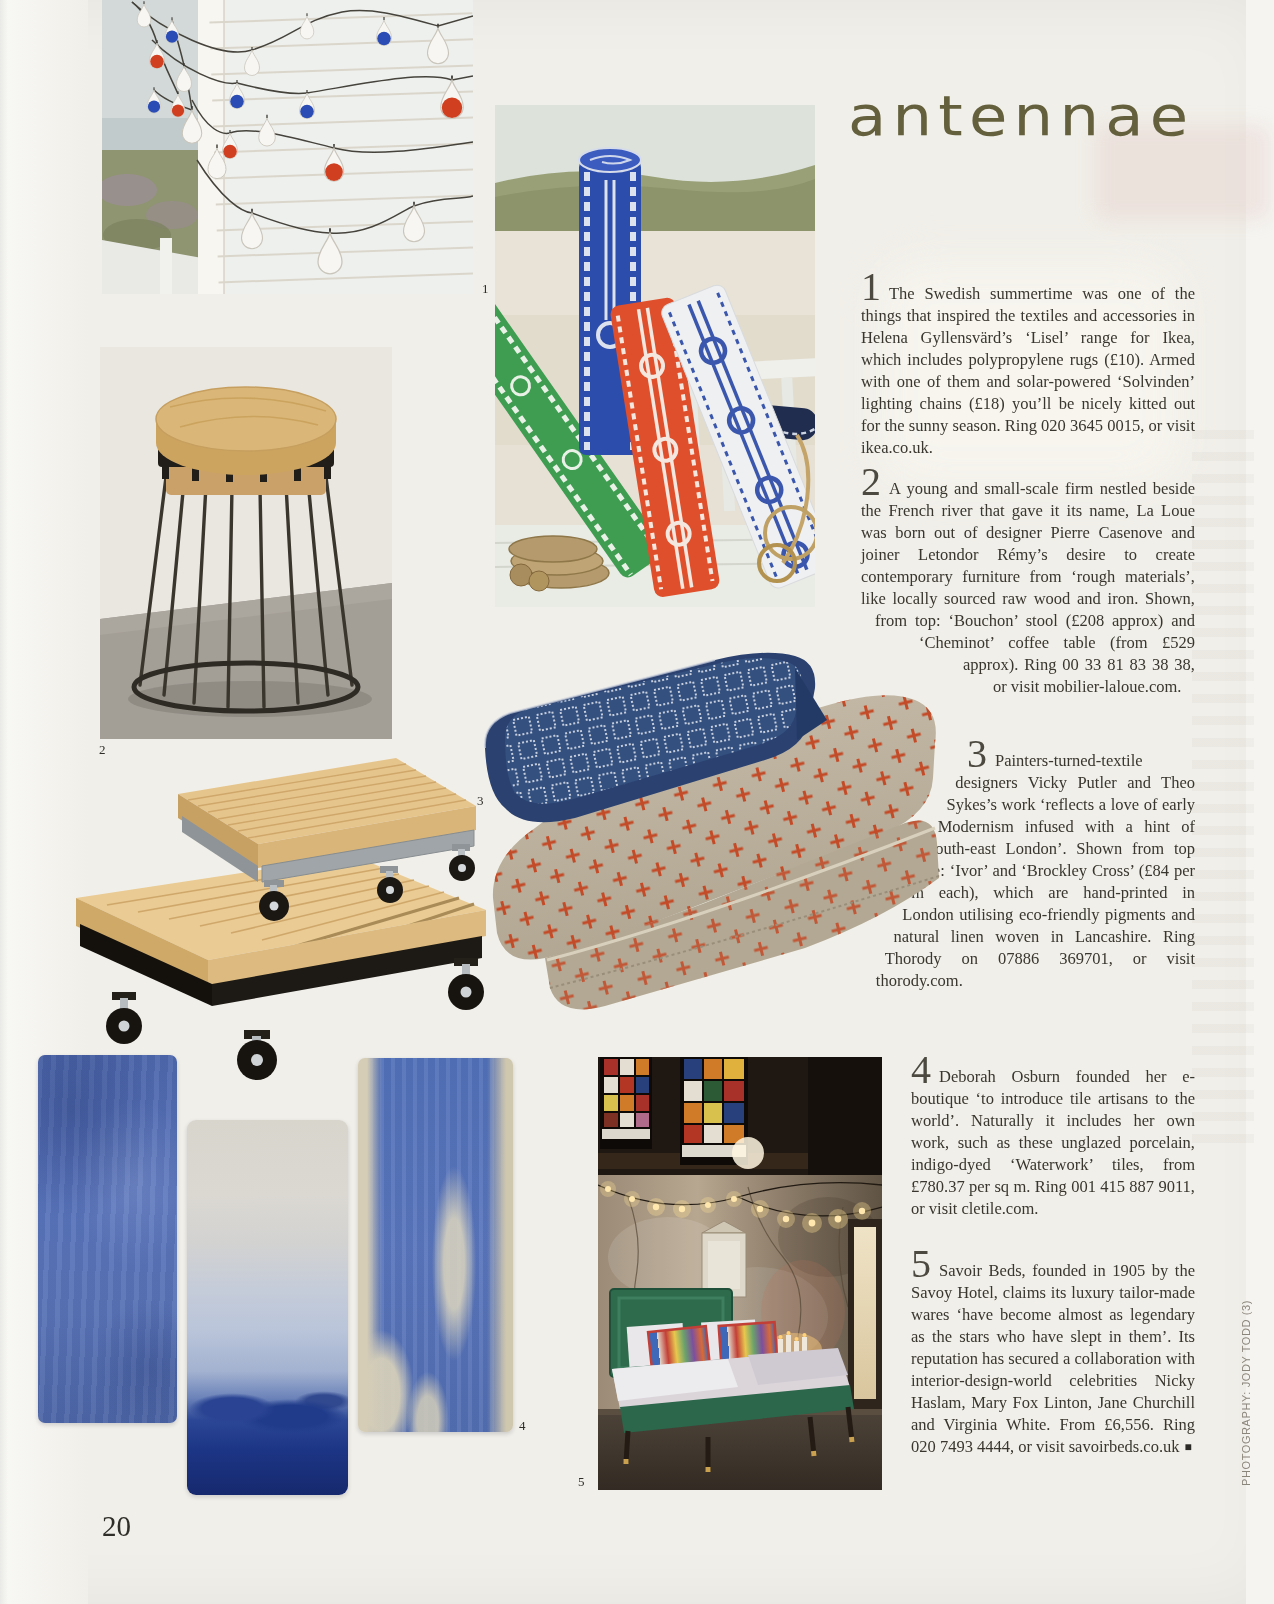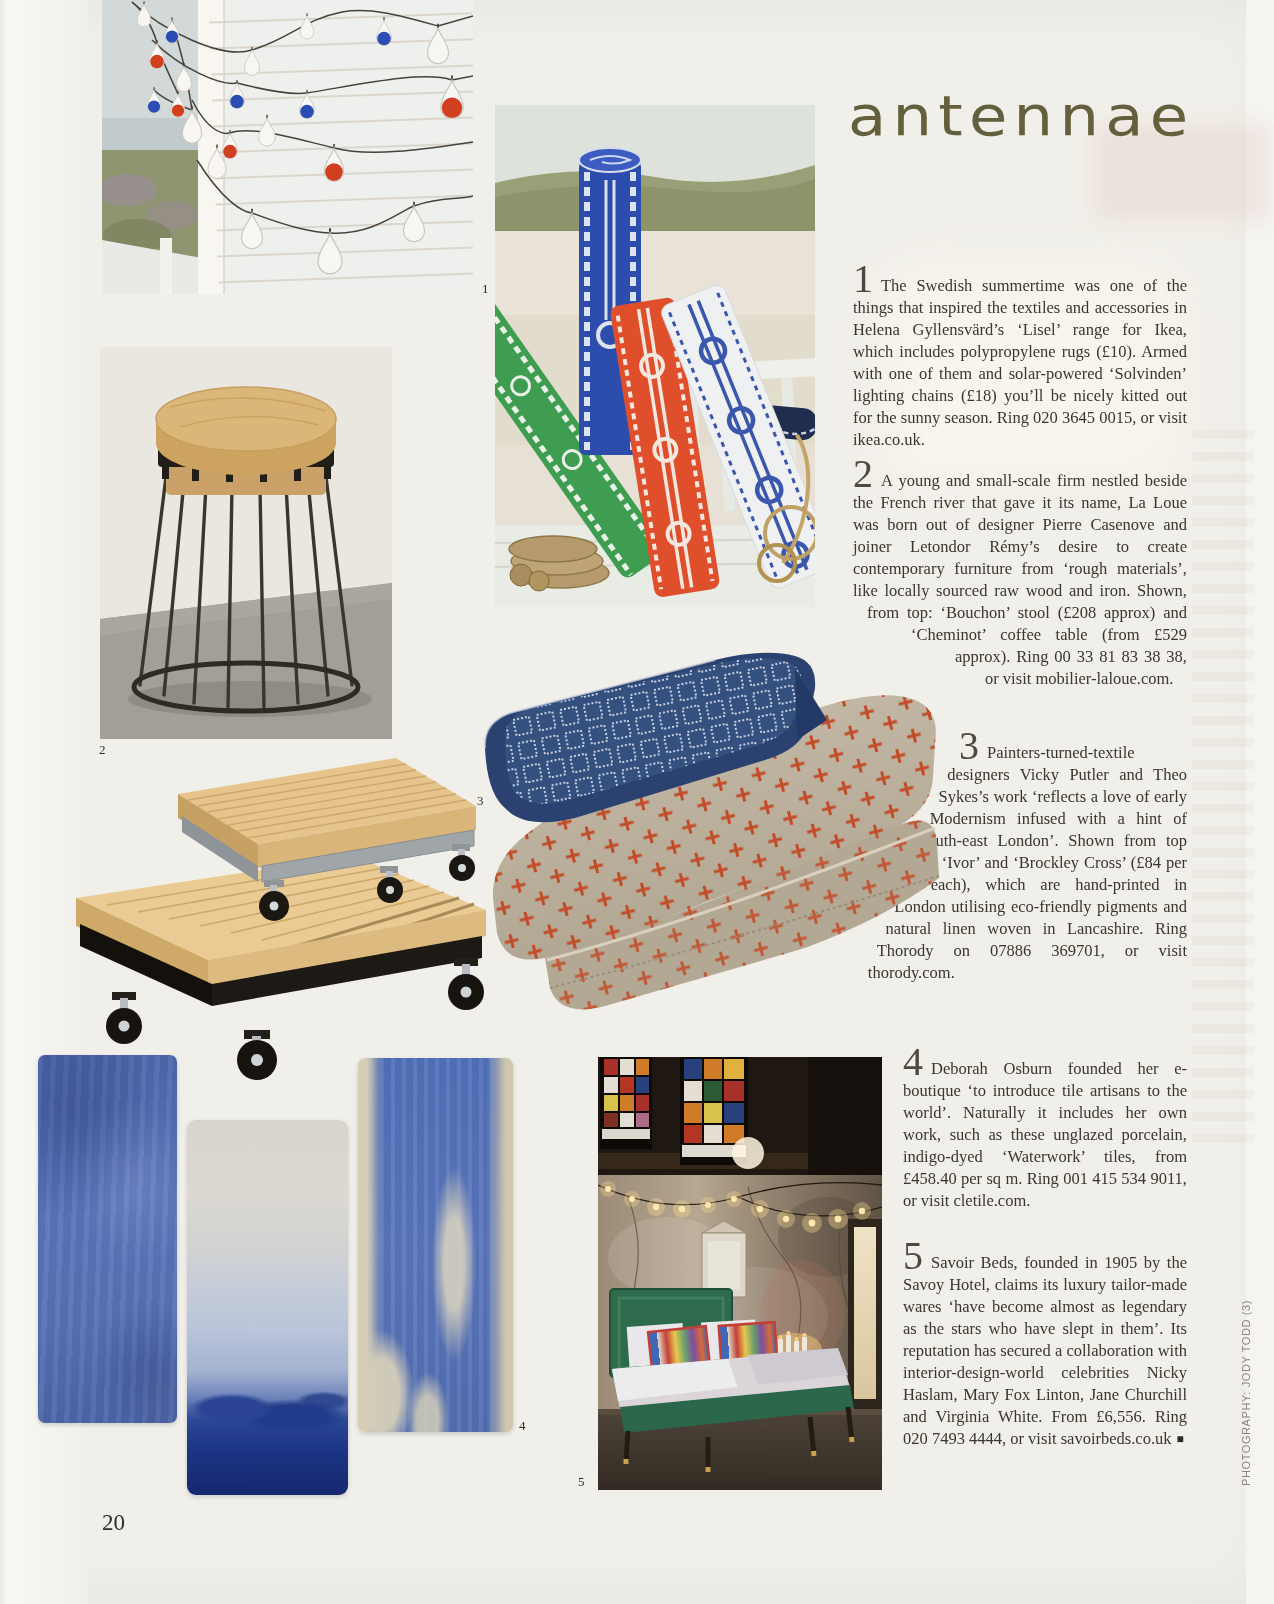--- a/index.html
+++ b/index.html
@@ -28,36 +28,36 @@
       linear-gradient(270deg, #cfc7ae 0 7px, rgba(207,199,174,0) 26px),
       radial-gradient(34px 150px at 62% 55%, rgba(221,214,190,0.85) 30%, transparent 65%),
       radial-gradient(46px 90px at 15% 90%, rgba(219,211,186,0.9) 40%, transparent 72%),
       radial-gradient(30px 70px at 45% 97%, rgba(219,211,186,0.8) 35%, transparent 70%),
       repeating-linear-gradient(90deg, rgba(255,255,255,0.06) 0 4px, rgba(15,30,80,0.06) 4px 11px),
       linear-gradient(180deg,#5372b9 0%,#5b77bd 50%,#5470b2 100%);}
   .fig-label{position:absolute;font-size:13px;color:#2e2d28;font-family:"Liberation Serif",serif;}
   h1.title{position:absolute;left:848px;top:88px;margin:0;font-family:"DejaVu Sans",sans-serif;
     font-weight:400;font-size:60px;color:#64603d;letter-spacing:6px;line-height:1;
     transform:scale(1.04,0.92);transform-origin:left top;}
-  .item{position:absolute;font-size:16.5px;line-height:22px;text-align:justify;color:#38362e;margin:0;}
+  .item{position:absolute;font-size:16.5px;line-height:22px;text-align:justify;color:#38362e;margin:8px;}
   .item .num{font-size:40px;line-height:22px;color:#4c4a40;margin-right:8px;vertical-align:-1px;}
   .w1{left:853px;top:268px;width:334px;}
   .w2{left:853px;top:463px;width:334px;}
   .w3{left:853px;top:735px;width:334px;}
   .w4{left:903px;top:1051px;width:284px;}
   .w5{left:903px;top:1245px;width:284px;}
   .spacer2{float:left;width:132px;height:66px;margin-top:154px;
     shape-outside:polygon(0 0, 100% 100%, 0 100%) border-box;}
   .spacer3{float:left;width:106px;height:264px;
     shape-outside:polygon(0 0, 100% 0, 0 100%) border-box;}
   .endmark{font-size:12px;color:#2b2a26;margin-left:5px;vertical-align:1px;}
   .credit{position:absolute;left:1240px;top:1286px;height:200px;writing-mode:vertical-rl;
     transform:rotate(180deg);font-family:"Liberation Sans",sans-serif;font-size:11px;
     color:#8b867c;letter-spacing:0.6px;white-space:nowrap;}
-  .pagenum{position:absolute;left:102px;top:1510px;font-size:23px;color:#2f2e29;text-align:right;}
+  .pagenum{position:absolute;left:102px;top:1510px;font-size:29px;color:#2f2e29;text-align:right;}
 </style>
 </head>
 <body>
 
 <div class="page">
 
   <div class="shade" style="left:0;top:0;width:88px;height:1604px;background:linear-gradient(90deg,#f8f8f5,#f1efe9);"></div>
   <div class="shade" style="left:0;top:0;width:8px;height:1604px;background:linear-gradient(90deg,rgba(0,0,0,0.06),rgba(0,0,0,0));"></div>
   <div class="shade" style="left:1246px;top:0;width:28px;height:1604px;background:#f5f4f0;"></div>
   <div class="shade" style="left:1095px;top:125px;width:175px;height:95px;background:rgba(225,197,192,0.30);filter:blur(9px);border-radius:12px;"></div>
@@ -549,21 +549,21 @@
   </p>
   <p class="item w2">
     <span class="spacer2"></span>
     <span class="num">2</span><span>A young and small-scale firm nestled beside the French river that gave it its name, La Loue was born out of designer Pierre Casenove and joiner Letondor Rémy’s desire to create contemporary furniture from ‘rough materials’, like locally sourced raw wood and iron. Shown, from top: ‘Bouchon’ stool (£208 approx) and ‘Cheminot’ coffee table (from £529 approx). Ring 00 33 81 83 38 38, or visit mobilier-laloue.com.</span>
   </p>
   <p class="item w3">
     <span class="spacer3"></span>
     <span class="num">3</span><span>Painters-turned-textile designers Vicky Putler and Theo Sykes’s work ‘reflects a love of early Modernism infused with a hint of south-east London’. Shown from top are: ‘Ivor’ and ‘Brockley Cross’ (£84 per m each), which are hand-printed in London utilising eco-friendly pigments and natural linen woven in Lancashire. Ring Thorody on 07886 369701, or visit thorody.com.</span>
   </p>
   <p class="item w4">
-    <span class="num">4</span><span>Deborah Osburn founded her e-boutique ‘to introduce tile artisans to the world’. Naturally it includes her own work, such as these unglazed porcelain, indigo-dyed ‘Waterwork’ tiles, from £458.40 per sq m. Ring 001 415 534 9011, or visit cletile.com.</span>
+    <span class="num">4</span><span>Deborah Osburn founded her e-boutique ‘to introduce tile artisans to the world’. Naturally it includes her own work, such as these unglazed porcelain, indigo-dyed ‘Waterwork’ tiles, from £780.37 per sq m. Ring 001 415 887 9011, or visit cletile.com.</span>
   </p>
   <p class="item w5">
     <span class="num">5</span><span>Savoir Beds, founded in 1905 by the Savoy Hotel, claims its luxury tailor-made wares ‘have become almost as legendary as the stars who have slept in them’. Its reputation has secured a collaboration with interior-design-world celebrities Nicky Haslam, Mary Fox Linton, Jane Churchill and Virginia White. From £6,556. Ring 020 7493 4444, or visit savoirbeds.co.uk</span><span class="endmark">■</span>
   </p>
 
   <div class="credit">PHOTOGRAPHY: JODY TODD (3)</div>
   <div class="pagenum">20</div>
 
 </div>
 

